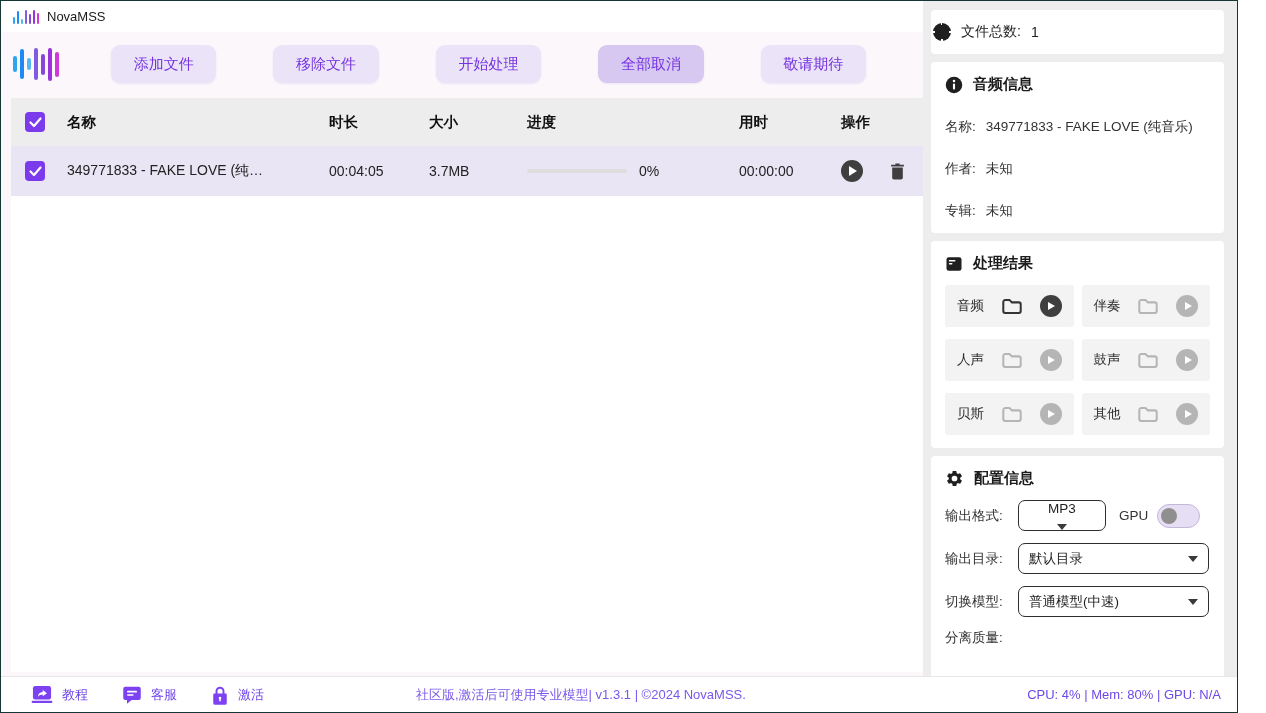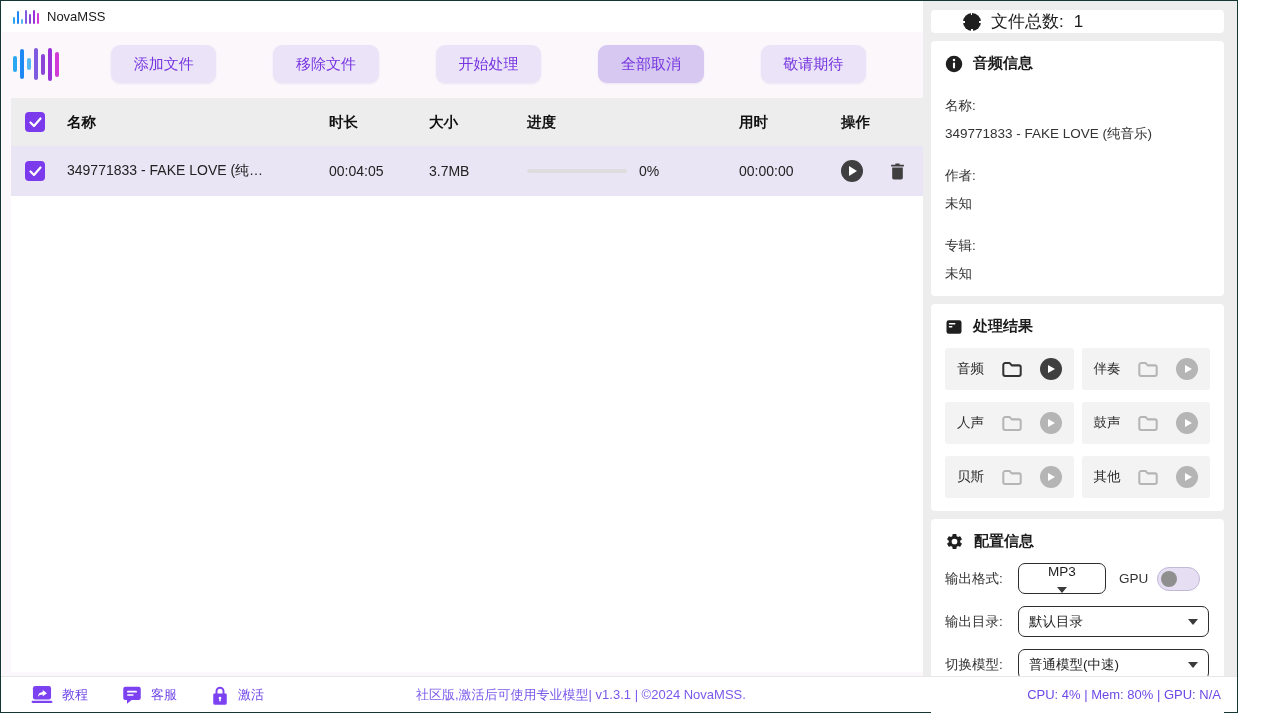--- a/index.html
+++ b/index.html
@@ -44,23 +44,23 @@
   .progressfill { height:100%; width:0%; background:#7c3aed; }
   .playbtn { width:22px; height:22px; border-radius:50%; background:#3f3f3f; display:flex; align-items:center; justify-content:center; cursor:pointer; }
   .playbtn .tri { width:0; height:0; border-style:solid; border-width:5px 0 5px 8px; border-color:transparent transparent transparent #fff; margin-left:2px; }
   .trashbtn { color:#3f3f3f; cursor:pointer; display:flex; }
 
   
   .sidebar { position:absolute; top:0; right:0; bottom:0; width:314px; background:#ededed; padding:9px 13px 8px 8px; display:flex; flex-direction:column; gap:8px; }
   .card { background:#fff; border-radius:4px; }
   .card-title { display:flex; align-items:center; gap:10px; font-size:15px; font-weight:600; color:#1c1c1c; }
   .pie-icon { width:18px; height:18px; border-radius:50%; background:conic-gradient(#1f1f1f 0 86deg,#fff 86deg 94deg,#1f1f1f 94deg 176deg,#fff 176deg 184deg,#1f1f1f 184deg 266deg,#fff 266deg 274deg,#1f1f1f 274deg 356deg,#fff 356deg 360deg); }
-  .card-total { height:44px; display:flex; align-items:center; gap:10px; padding:0 32px; font-size:17px; color:#1c1c1c; }
+  .card-total { height:44px; display:flex; align-items:center; gap:10px; padding:0 2px; font-size:14px; color:#1c1c1c; }
   .card-pad { padding:13px 14px; }
-  .info-field { display:flex; gap:10px; font-size:13.5px; color:#333; margin-top:24px;flex-direction:column; }
+  .info-field { display:flex; gap:10px; font-size:13.5px; color:#333; margin-top:24px; }
   .tiles { display:grid; grid-template-columns:1fr 1fr; gap:12px 8px; margin-top:12px; }
   .tile { height:42px; background:#f3f3f3; border-radius:3px; display:flex; align-items:center; justify-content:space-between; padding:0 12px; font-size:13.5px; color:#2c2c2c; }
   .tile .folder { color:#333; display:flex; cursor:pointer; }
   .tile .pplay { width:22px; height:22px; border-radius:50%; background:#3f3f3f; display:flex; align-items:center; justify-content:center; cursor:pointer; }
   .tile .pplay i { width:0; height:0; border-style:solid; border-width:4.5px 0 4.5px 7px; border-color:transparent transparent transparent #fff; margin-left:2px; }
   .tile.disabled .folder { color:#b5b5b5; cursor:default; }
   .tile.disabled .pplay { background:#b5b5b5; cursor:default; }
   .cfg-row { display:flex; align-items:center; margin-top:12px; font-size:13.5px; color:#333; }
   .cfg-label { width:73px; flex:none; }
   .dropdown { height:31px; border:1.7px solid #2e2e2e; border-radius:7px; display:flex; align-items:center; justify-content:space-between; padding:0 10px; font-size:13.5px; color:#1f1f1f; cursor:pointer; background:#fff; }

